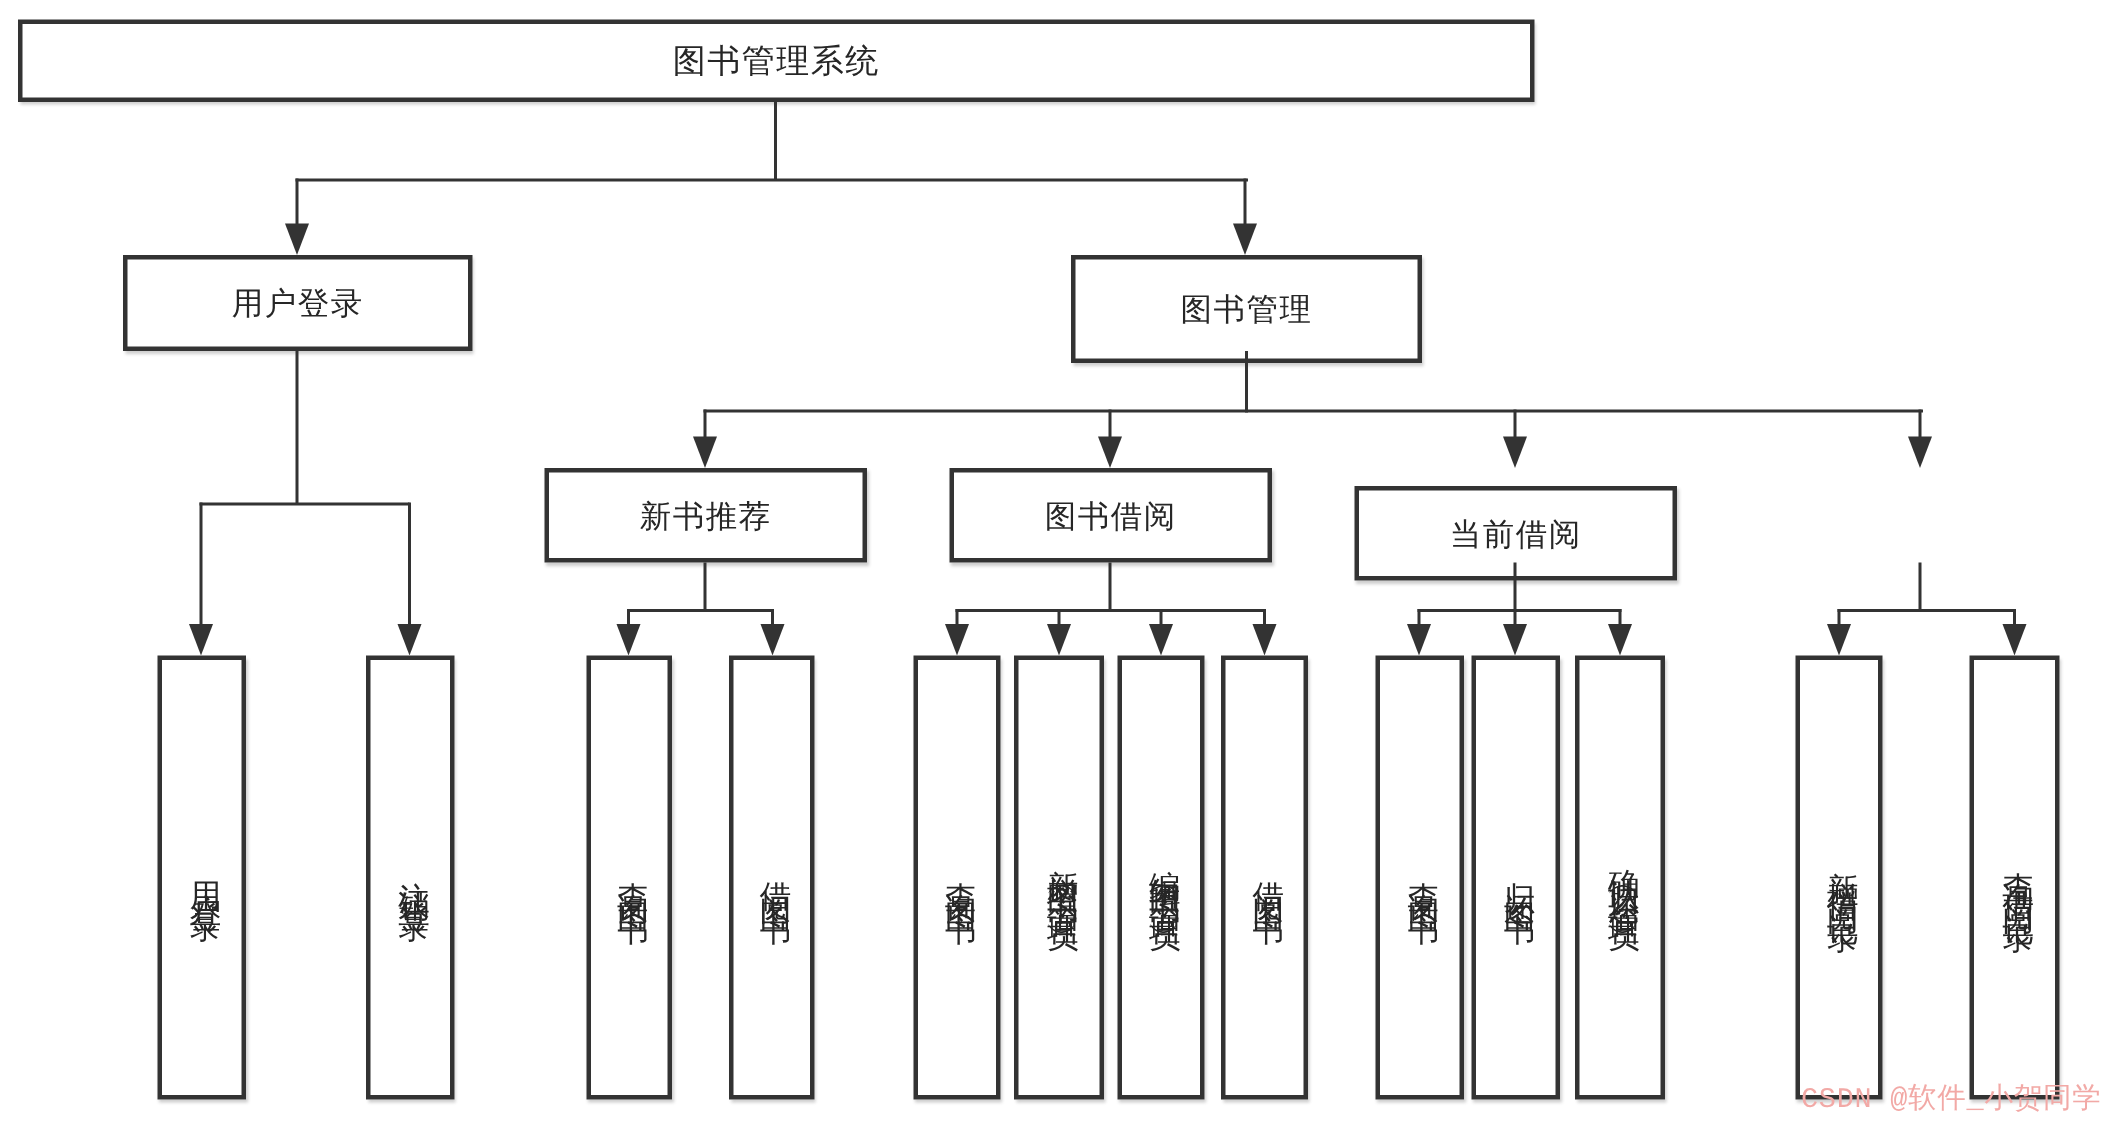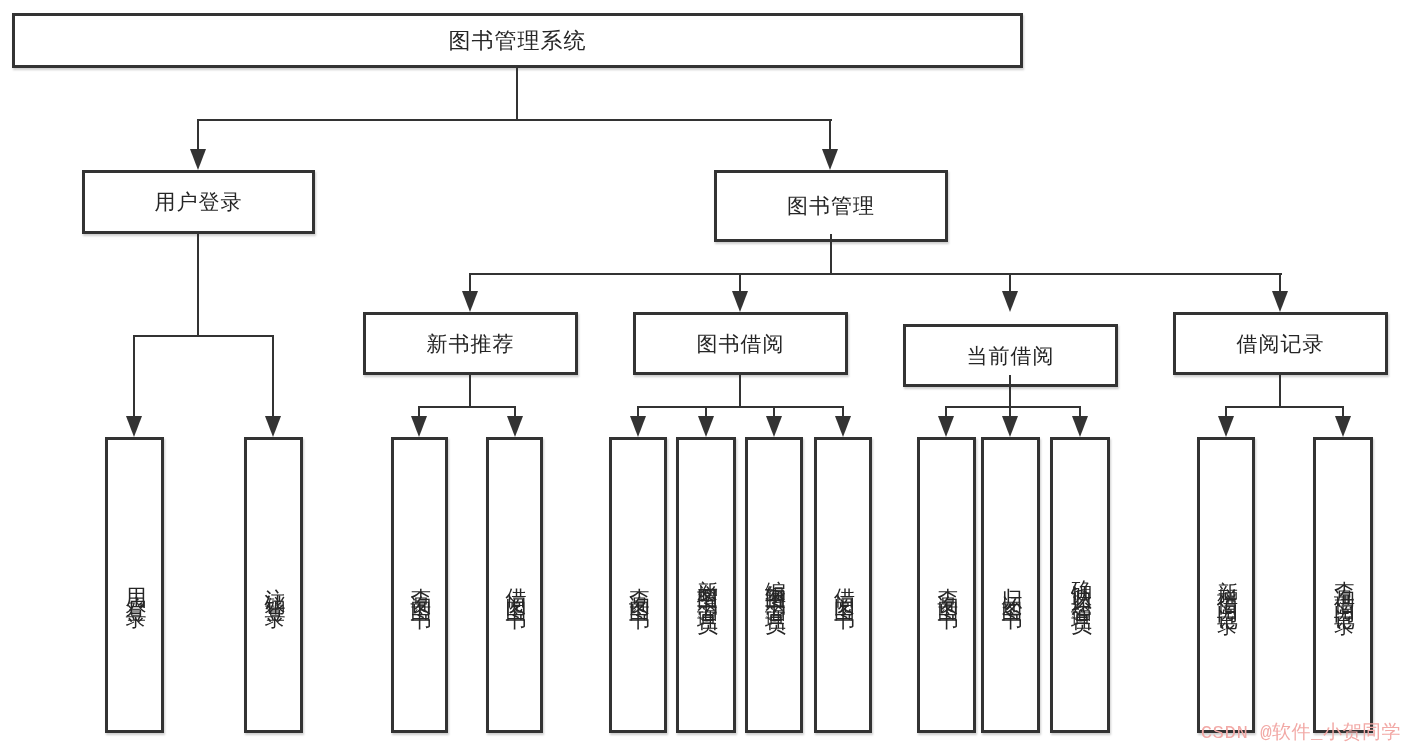--- a/index.html
+++ b/index.html
@@ -84,23 +84,20 @@
 
   <div class="box h-label" style="left:363px;top:312px;width:215px;height:63px;">
     <span>新书推荐</span>
   </div>
   <div class="box h-label" style="left:633px;top:312px;width:215px;height:63px;">
     <span>图书借阅</span>
   </div>
   <div class="box h-label" style="left:903px;top:324px;width:215px;height:63px;align-items:center;">
     <span>当前借阅</span>
   </div>
-  <div class="box h-label" style="left:1173px;top:312px;width:215px;height:63px;">
-    <span>借阅记录</span>
-  </div>
 
   <div class="line" style="left:469px;top:375px;width:2px;height:33px;"></div>
   <div class="line" style="left:739px;top:375px;width:2px;height:33px;"></div>
   <div class="line" style="left:1009px;top:375px;width:2px;height:33px;"></div>
   <div class="line" style="left:1279px;top:375px;width:2px;height:33px;"></div>
 
   <div class="line" style="left:418px;top:406px;width:98px;height:2px;"></div>
   <div class="line" style="left:418px;top:406px;width:2px;height:12px;"></div>
   <div class="arrow" style="left:411px;top:416px;"></div>
   <div class="line" style="left:514px;top:406px;width:2px;height:12px;"></div>

